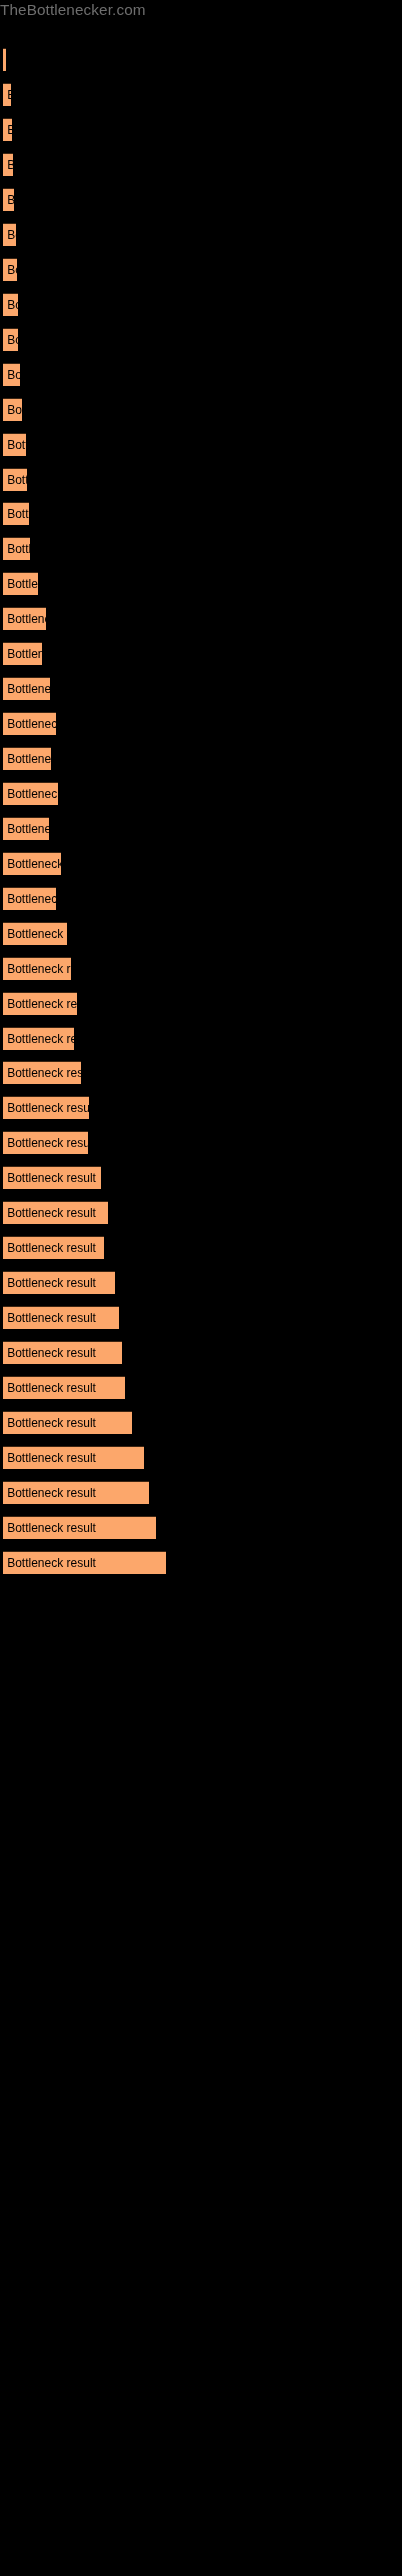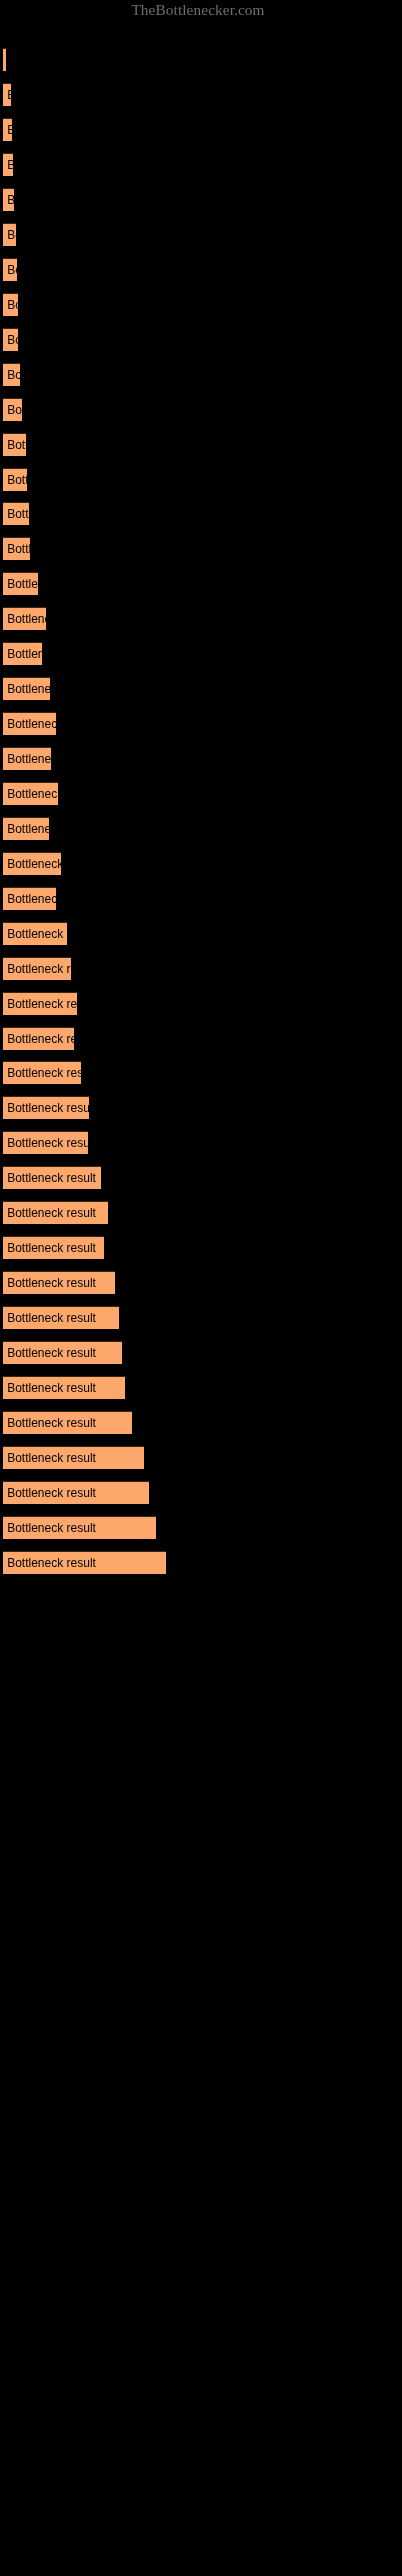--- a/index.html
+++ b/index.html
@@ -15,23 +15,23 @@
     overflow: hidden;
     font-family: "Liberation Sans", sans-serif;
     -webkit-font-smoothing: antialiased;
   }
 
   #watermark {
     position: absolute;
     top: 0px;
     left: 0px;
     width: 396px;
-    text-align: center;
+    text-align: left;
     color: #6e6e6e;
-    font-family: Liberation Serif, serif;
+    font-family: Liberation Sans, sans-serif;
     font-size: 15.3px;
     line-height: 19.3px;
     letter-spacing: 0.1px;
     white-space: nowrap;
     user-select: none;
   }
 
   #chart {
     position: absolute;
     left: 0;

